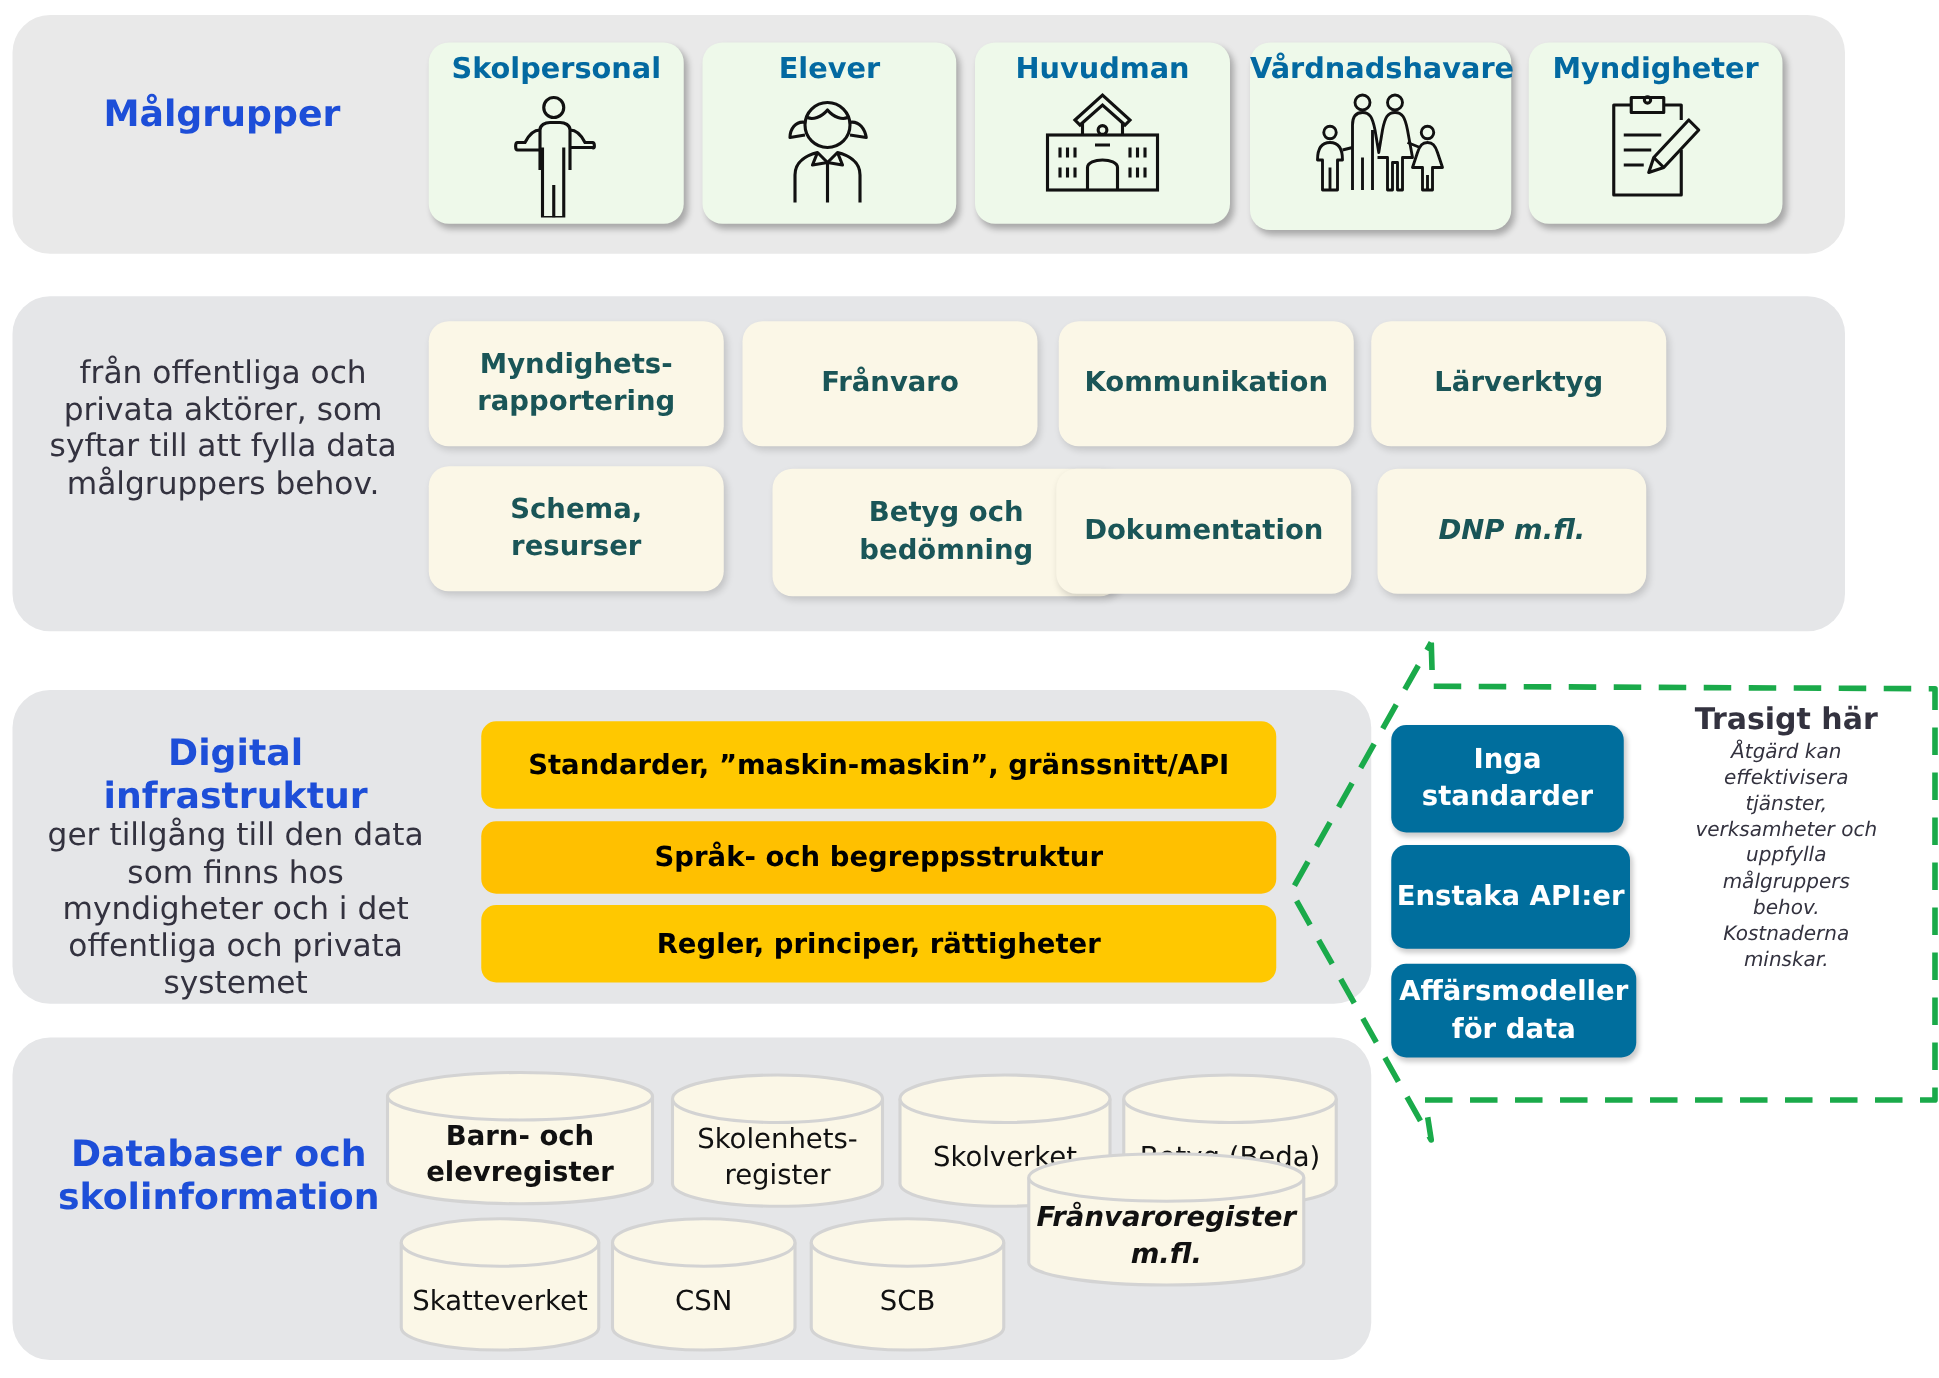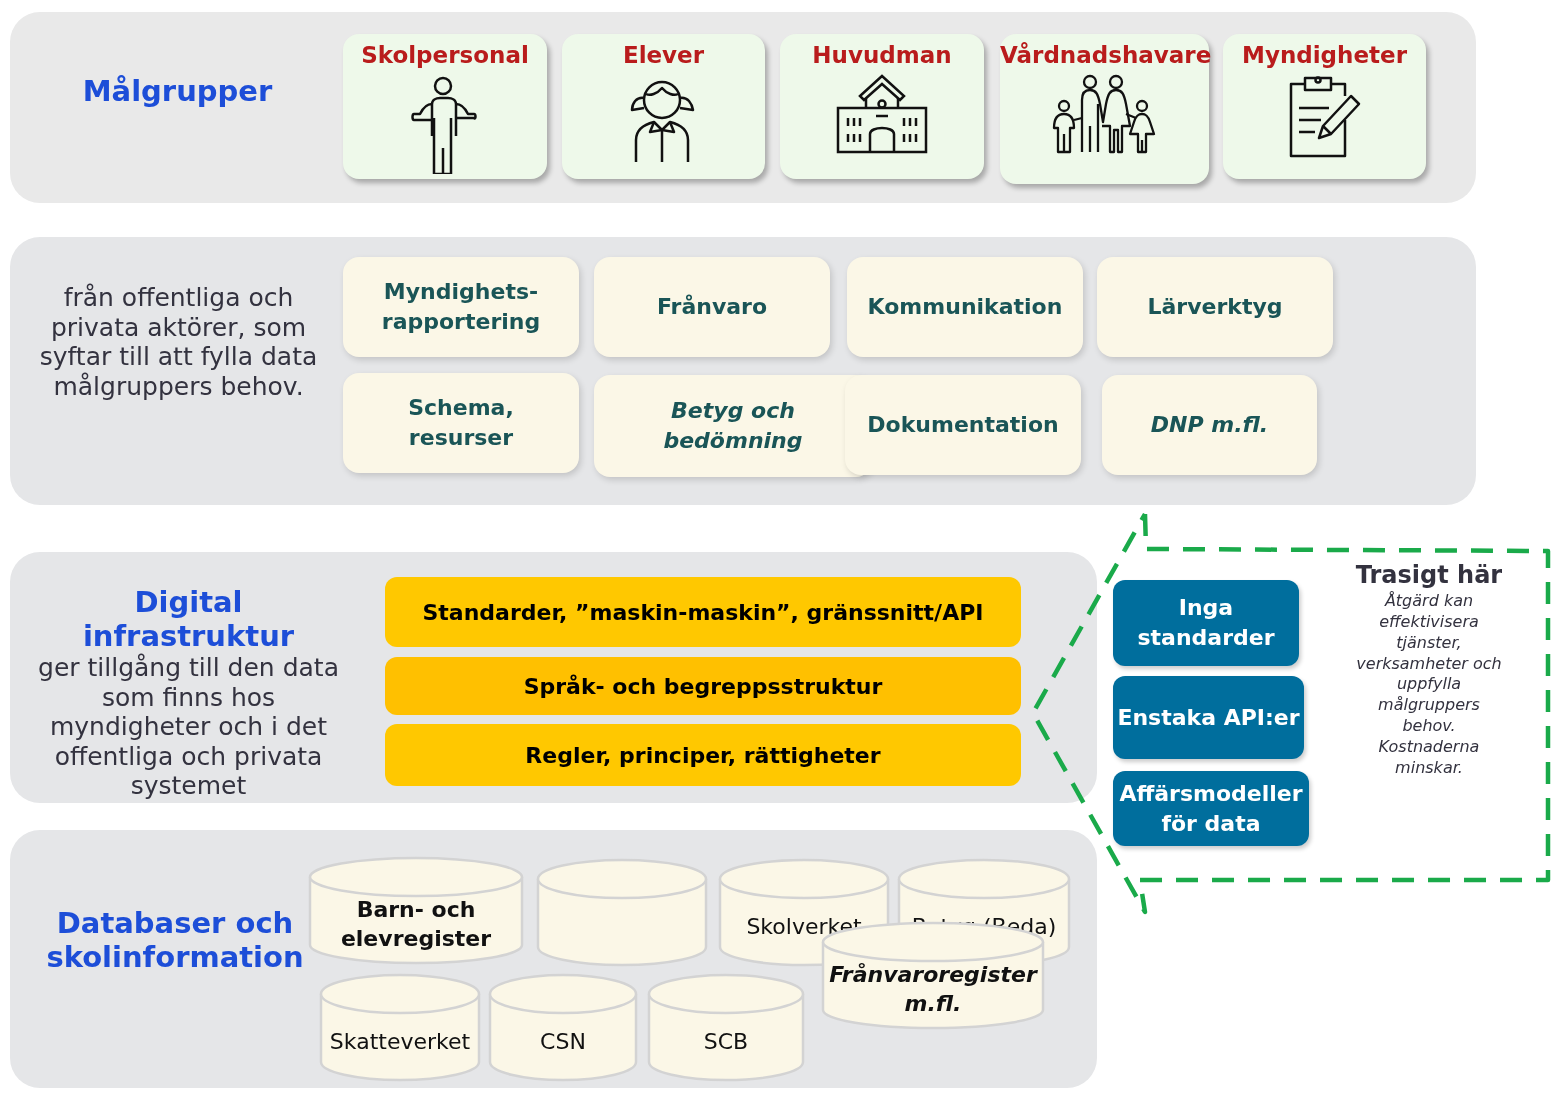--- a/index.html
+++ b/index.html
@@ -6,21 +6,21 @@
   body { width: 1551px; height: 1102px; position: relative; overflow: hidden;
          font-family: "DejaVu Sans", "Liberation Sans", sans-serif; color: #33323f; }
   .panel { position: absolute; background: #e9e9e9; border-radius: 30px; }
   .panel.gray2 { background: #e5e6e8; }
   .ptitle { position: absolute; text-align: center; line-height: 1.18; }
   .ptitle .h { font-weight: bold; font-size: 29px; color: #1d4ed8; display: block; }
   .ptitle .s { font-size: 25px; color: #33323f; display: block; }
   .card { position: absolute; border-radius: 16px; box-shadow: 3px 4px 5px rgba(0,0,0,0.28);
           box-sizing: border-box; text-align: center; }
   .grp { background: #eef9ea; }
-  .grp .lbl { display: block; font-weight: bold; font-size: 23px; color: #b91c1c; margin-top: 8px; white-space: nowrap; }
+  .grp .lbl { display: block; font-weight: bold; font-size: 23px; color: #0369a1; margin-top: 8px; white-space: nowrap; }
   .grp svg { display: block; margin: 6px auto 0; }
   .sys { background: #fbf7e7; display: flex; align-items: center; justify-content: center;
          font-weight: bold; font-size: 22px; color: #1a5557; line-height: 1.35; box-shadow: 2px 3px 6px rgba(0,0,0,0.15); }
   .sys.it { font-style: italic; }
   .bar { position: absolute; border-radius: 12px; display: flex; align-items: center; justify-content: center;
          font-weight: bold; font-size: 22px; color: #000000; }
   .blue { position: absolute; background: #006e9d; border-radius: 12px; color: #ffffff; font-weight: bold;
           font-size: 22px; display: flex; align-items: center; justify-content: center; text-align: center; line-height: 1.35;
           box-shadow: 2px 3px 4px rgba(0,0,0,0.2); }
   .note { position: absolute; text-align: center; line-height: 1.3; color: #33323f; }
@@ -124,21 +124,21 @@
 </div>
 <div class="card sys" style="left:847px;top:257px;width:236px;height:100px;">
   <span>Kommunikation</span>
 </div>
 <div class="card sys" style="left:1097px;top:257px;width:236px;height:100px;">
   <span>Lärverktyg</span>
 </div>
 <div class="card sys" style="left:343px;top:373px;width:236px;height:100px;">
   <div><span>Schema,</span><br><span>resurser</span></div>
 </div>
-<div class="card sys" style="left:594px;top:375px;width:278px;height:102px;font-style:italic;">
+<div class="card sys" style="left:618px;top:375px;width:278px;height:102px;">
   <div><span>Betyg och</span><br><span>bedömning</span></div>
 </div>
 <div class="card sys" style="left:845px;top:375px;width:236px;height:100px;">
   <span>Dokumentation</span>
 </div>
 <div class="card sys it" style="left:1102px;top:375px;width:215px;height:100px;">
   <span>DNP m.fl.</span>
 </div>
 
 <div class="panel gray2" style="left:10px;top:552px;width:1087px;height:251px;"></div>
@@ -201,20 +201,23 @@
   </svg>
   <div class="t b">
       <div><span>Barn- och</span><br><span>elevregister</span></div>
     </div>
 </div>
 <div class="db" style="left:536px;top:857px;width:172px;height:110px;">
   <svg width="172" height="110" viewBox="0 0 172 110">
     <path d="M2 22 V90 A84 18 0 0 0 170 90 V22" fill="#fbf7e7" stroke="#d3d3d3" stroke-width="2.5"></path>
     <ellipse cx="86" cy="22" rx="84" ry="19" fill="#fbf7e7" stroke="#d3d3d3" stroke-width="2.5"></ellipse>
   </svg>
+  <div class="t">
+      <div><span>Skolenhets-</span><br><span>register</span></div>
+    </div>
 </div>
 <div class="db" style="left:718px;top:857px;width:172px;height:110px;">
   <svg width="172" height="110" viewBox="0 0 172 110">
     <path d="M2 22 V90 A84 18 0 0 0 170 90 V22" fill="#fbf7e7" stroke="#d3d3d3" stroke-width="2.5"></path>
     <ellipse cx="86" cy="22" rx="84" ry="19" fill="#fbf7e7" stroke="#d3d3d3" stroke-width="2.5"></ellipse>
   </svg>
   <div class="t">
       <span>Skolverket</span>
     </div>
 </div>

